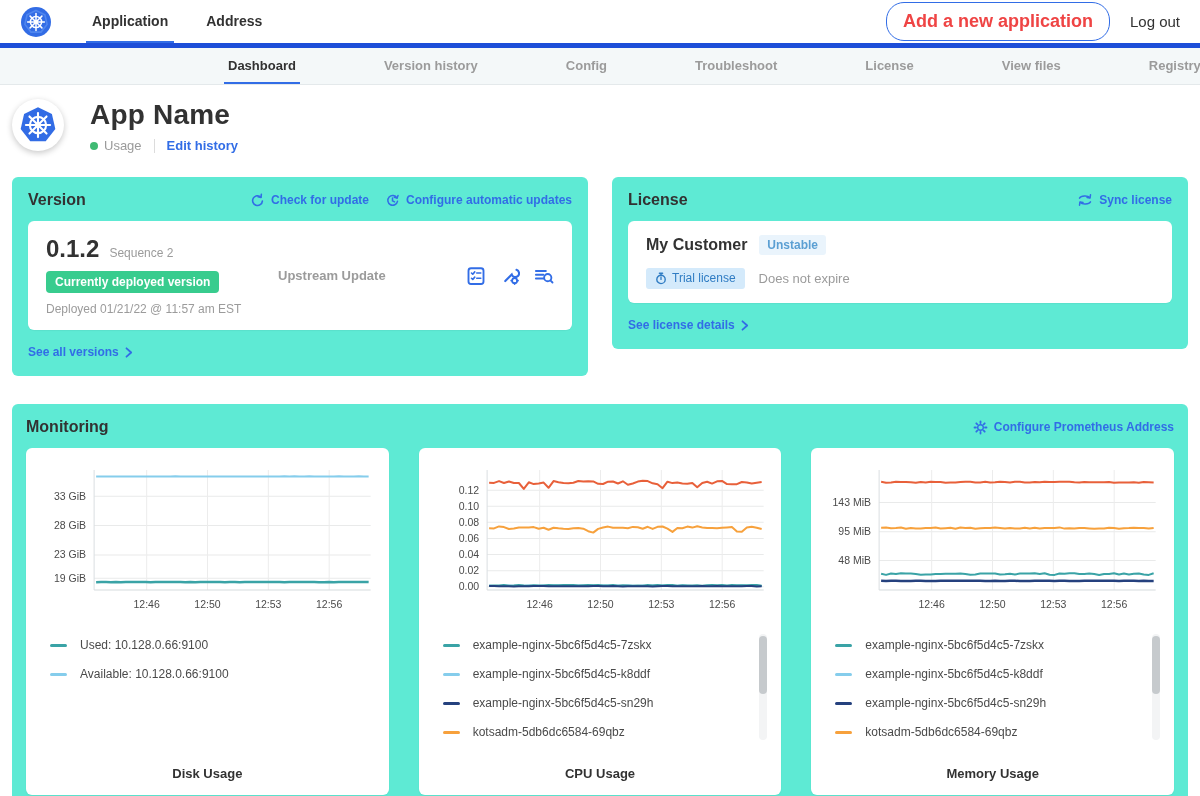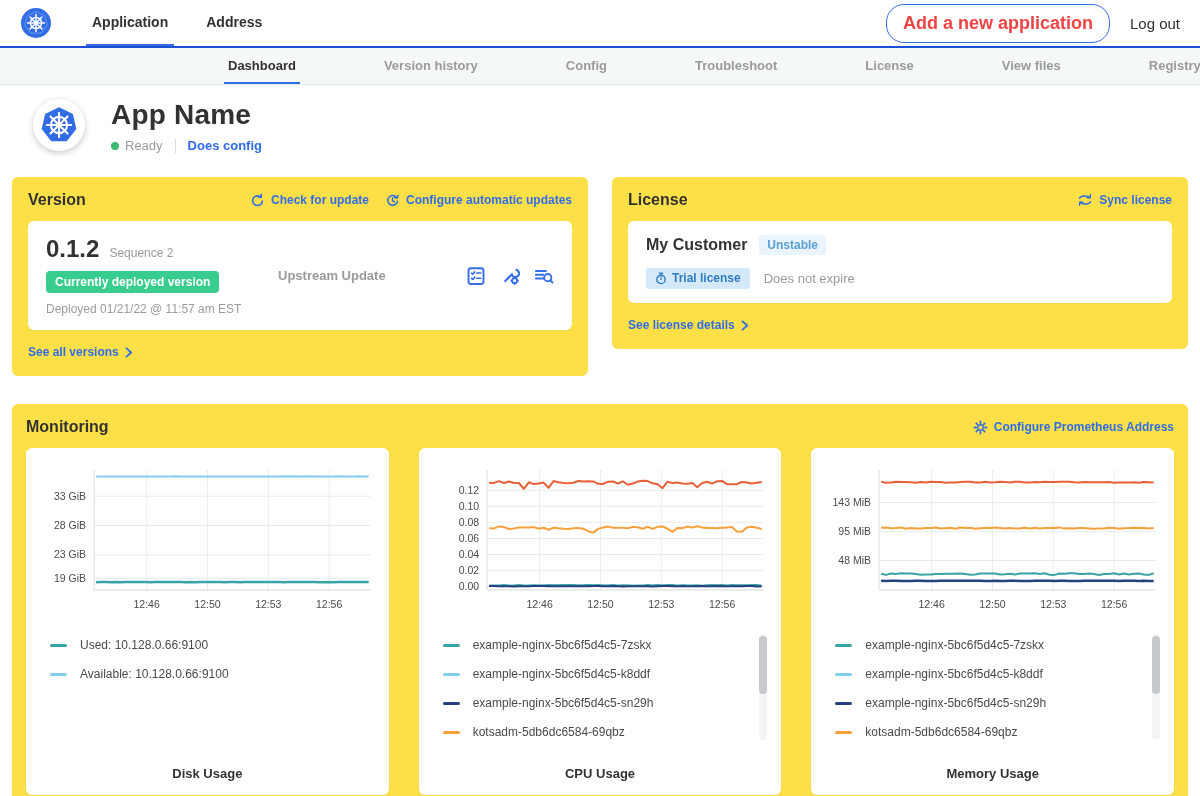--- a/index.html
+++ b/index.html
@@ -4,51 +4,51 @@
 <style>
   * { box-sizing: border-box; margin: 0; padding: 0; }
   html,body { width:1200px; height:796px; }
   body {
     font-family: "Liberation Sans", sans-serif;
     background:#fff; color:#323232; overflow:hidden;
   }
   .page { width:1200px; height:796px; position:relative; }
 
   
-  .topnav { height:48px; display:flex; align-items:stretch; padding:0 20px; background:#fff; border-bottom:2px solid #1d4ed8; }
+  .topnav { height:48px; display:flex; align-items:stretch; padding:0 20px; background:#fff; border-bottom:5px solid #1d4ed8; }
   .brand { display:flex; align-items:center; margin-right:34px; }
   .top-tab { display:flex; align-items:center; font-size:14px; font-weight:700; color:#323232;
     padding:0 6px; margin-right:26px; border-bottom:2px solid transparent; cursor:pointer; }
   .top-tab.active { border-bottom-color:#326de6; }
   .topnav-right { margin-left:auto; display:flex; align-items:center; gap:20px; }
   .add-app-btn { border:1px solid #326de6; color:#ef4444; background:#fff; font-weight:700; font-size:18px;
     padding:8px 16px; border-radius:18px; cursor:pointer; font-family:inherit; }
   .logout { font-size:15px; color:#323232; cursor:pointer; }
 
   
   .subnav { height:37px; background:#f4f8f9; border-bottom:1px solid #e4e9eb; display:flex; align-items:stretch; padding-left:188px; }
   .sub-tab { display:flex; align-items:center; font-size:13px; font-weight:600; color:#9b9b9b;
     padding:0 4px; margin-right:44px; border-bottom:2px solid transparent; cursor:pointer; white-space:nowrap;margin-left:36px; }
   .sub-tab.active { color:#323232; border-bottom-color:#326de6; }
 
   
-  .app-header { display:flex; align-items:flex-start; gap:26px; padding:14px 12px 24px 12px;margin-left:21px; }
+  .app-header { display:flex; align-items:flex-start; gap:26px; padding:14px 12px 24px 12px; }
   .app-icon { width:52px; height:52px; border-radius:50%; background:#fff; box-shadow:0 2px 6px rgba(0,0,0,0.22);
     display:flex; align-items:center; justify-content:center; }
   .app-title { font-size:28px; font-weight:700; letter-spacing:0.2px; }
   .status-row { display:flex; align-items:center; margin-top:7px; font-size:13px; }
   .status-dot { width:8px; height:8px; border-radius:50%; background:#3fba73; margin-right:6px; }
   .status-text { color:#9b9b9b; }
   .status-divider { width:1px; height:14px; background:#dcdcdc; margin:0 12px; }
   .link { color:#326de6; font-weight:700; font-size:12px; cursor:pointer; display:inline-flex; align-items:center; gap:6px; text-decoration:none; }
   .link.md { font-size:13px; }
 
   
   .cards-row { display:flex; gap:24px; padding:0 12px; align-items:flex-start; }
-  .card { background:#fde047; border-radius:6px; padding:14px 16px 16px; }
+  .card { background:#5eead4; border-radius:6px; padding:14px 16px 16px; }
   .card.half { flex:1; }
   .card-head { display:flex; align-items:center; justify-content:space-between; margin-bottom:12px; }
   .card-title { font-size:16px; font-weight:700; }
   .head-links { display:flex; align-items:center; gap:16px; }
   .inner-card { background:#fff; border-radius:6px; box-shadow:0 1px 1px rgba(0,0,0,0.04); padding:14px 18px; }
 
   .version-inner { display:flex; align-items:center; }
   .v-left { min-width:232px; }
   .v-line1 { display:flex; align-items:baseline; gap:10px; }
   .v-number { font-size:24px; font-weight:700; }
@@ -57,21 +57,21 @@
     padding:4px 9px; border-radius:4px; margin-top:8px; }
   .deployed-at { font-size:12px; color:#9b9b9b; margin-top:9px; }
   .v-mid { flex:1; font-size:13px; font-weight:600; color:#9b9b9b; }
   .v-icons { display:flex; align-items:center; gap:14px; }
   .card-foot { margin-top:12px; }
 
   .license-inner .row1 { display:flex; align-items:center; gap:12px; }
   .customer-name { font-size:16px; font-weight:700; }
   .channel-badge { background:#eaf4fc; color:#5b9fd3; font-size:12px; font-weight:600; padding:3px 8px; border-radius:3px; }
   .license-inner .row2 { display:flex; align-items:center; gap:14px; margin-top:13px; }
-  .trial-badge { background:#d4eafb; color:#2f7cc3; font-size:12px; font-weight:700; padding:3px 9px 4px; border-radius:3px;
+  .trial-badge { background:#d4eafb; color:#2f7cc3; font-size:12px; font-weight:400; padding:3px 9px 4px; border-radius:3px;
     display:inline-flex; align-items:center; gap:5px; }
   .expiry { font-size:13px; color:#9b9b9b; }
 
   
   .monitoring { margin:28px 12px 0; padding:14px 14px 16px; }
   .charts-row { display:flex; gap:30px; }
   .chart-panel { flex:1; background:#fff; border-radius:6px; box-shadow:0 1px 2px rgba(0,0,0,0.05);
     padding:14px 12px 14px; display:flex; flex-direction:column; }
   .chart-svg { width:100%; height:158px; display:block; }
   .legend { position:relative; height:118px; margin-top:14px; padding:4px 20px 0 12px; overflow:hidden; }
@@ -141,23 +141,23 @@
           <line x1="16" y1="16" x2="9.5" y2="22.5"></line>
             <line x1="16" y1="16" x2="22.5" y2="9.5"></line>
         </g>
         <circle cx="16" cy="16" r="2.2" fill="#fff"></circle>
       </svg>
     </div>
     <div>
       <h1 class="app-title">App Name</h1>
       <div class="status-row">
         <span class="status-dot"></span>
-        <span class="status-text">Ready</span>
+        <span class="status-text">Usage</span>
         <span class="status-divider"></span>
-        <span class="link md">Does config</span>
+        <span class="link md">Edit history</span>
       </div>
     </div>
   </section>
 
   <div class="cards-row">
 
     <div class="card half">
       <div class="card-head">
         <div class="card-title">Version</div>
         <div class="head-links">

